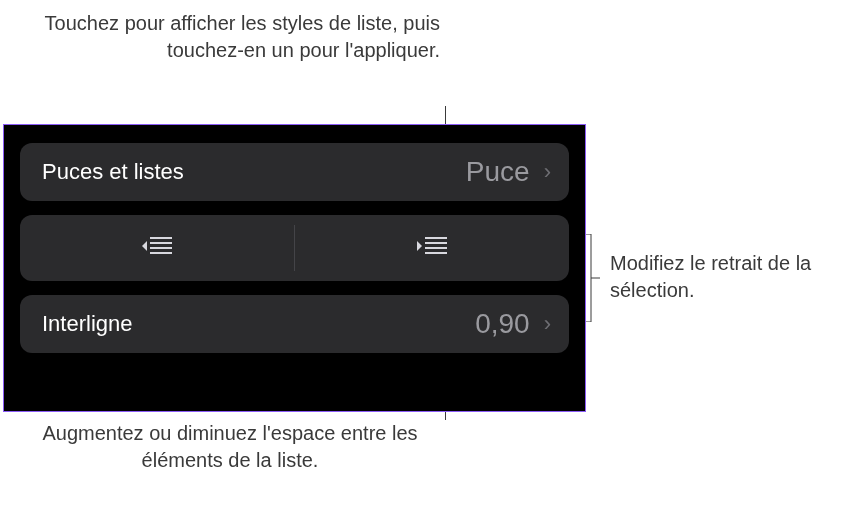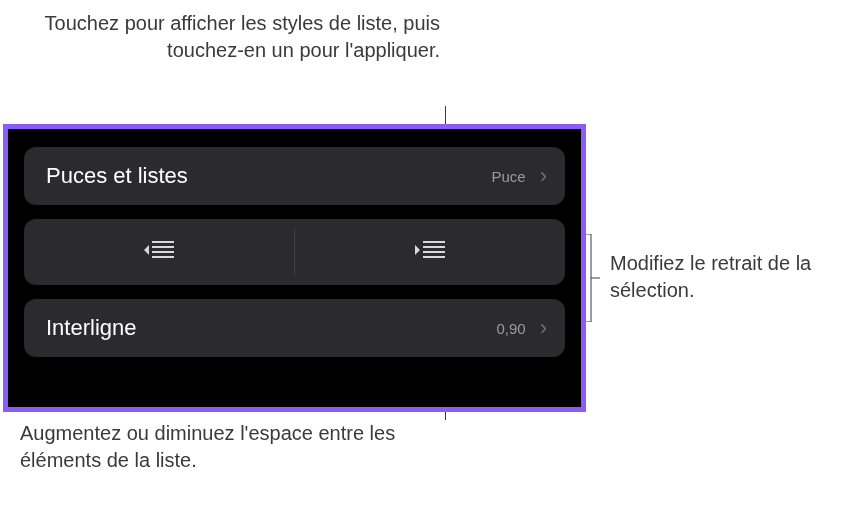--- a/index.html
+++ b/index.html
@@ -30,21 +30,21 @@
     .callout-right {
       top: 250px;
       left: 610px;
       width: 250px;
       text-align: left;
     }
     .callout-bottom {
       top: 420px;
       left: 20px;
       width: 420px;
-      text-align: left;
+      text-align: center;
     }
     .leader {
       position: absolute;
       background: #3a3a3a;
     }
     .leader-top {
       left: 445px;
       top: 106px;
       width: 1px;
       height: 64px;
@@ -65,21 +65,21 @@
     .bracket svg {
       display: block;
     }
     .panel {
       position: absolute;
       left: 3px;
       top: 124px;
       width: 583px;
       height: 288px;
       background: #000000;
-      border: 5px solid #8b5cf6;
+      border: 1px solid #8b5cf6;
       padding: 18px 16px 0 16px;
       display: flex;
       flex-direction: column;
       gap: 14px;
     }
     .row {
       background: #2b2b2d;
       border-radius: 12px;
       height: 58px;
       display: flex;
@@ -88,21 +88,21 @@
       color: #ffffff;
       font-size: 22px;
       font-weight: 400;
     }
     .row-label {
       flex: 1;
       color: #ffffff;
     }
     .row-value {
       color: #9a9a9f;
-      font-size: 15px;
+      font-size: 28px;
       margin-right: 14px;
     }
     .chevron {
       color: #6e6e73;
       font-size: 22px;
       font-weight: 300;
     }
     .indent-row {
       background: #2b2b2d;
       border-radius: 12px;

